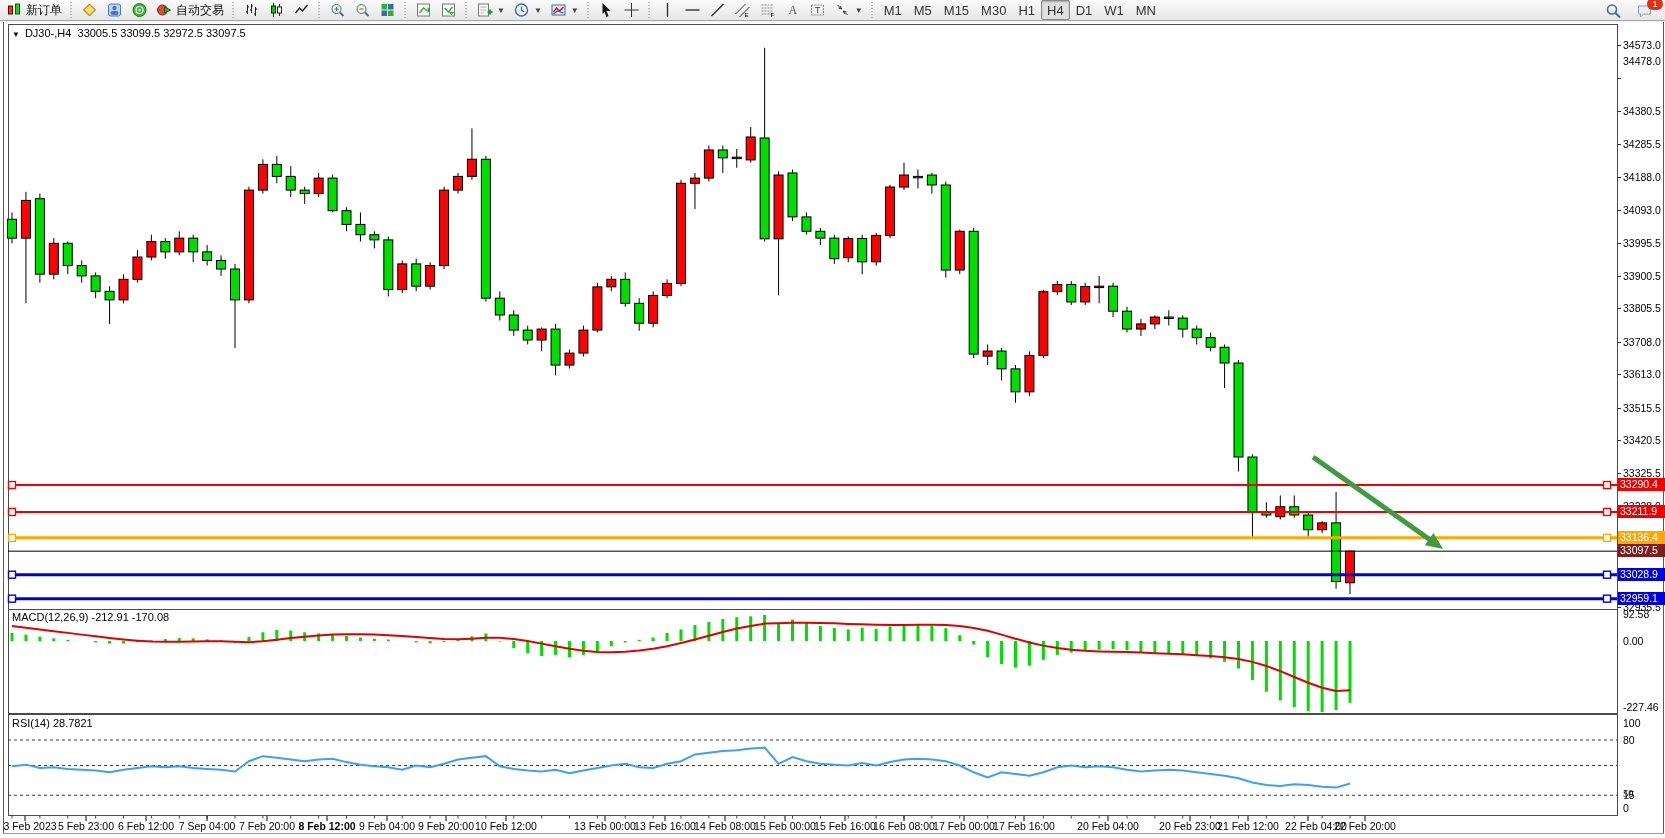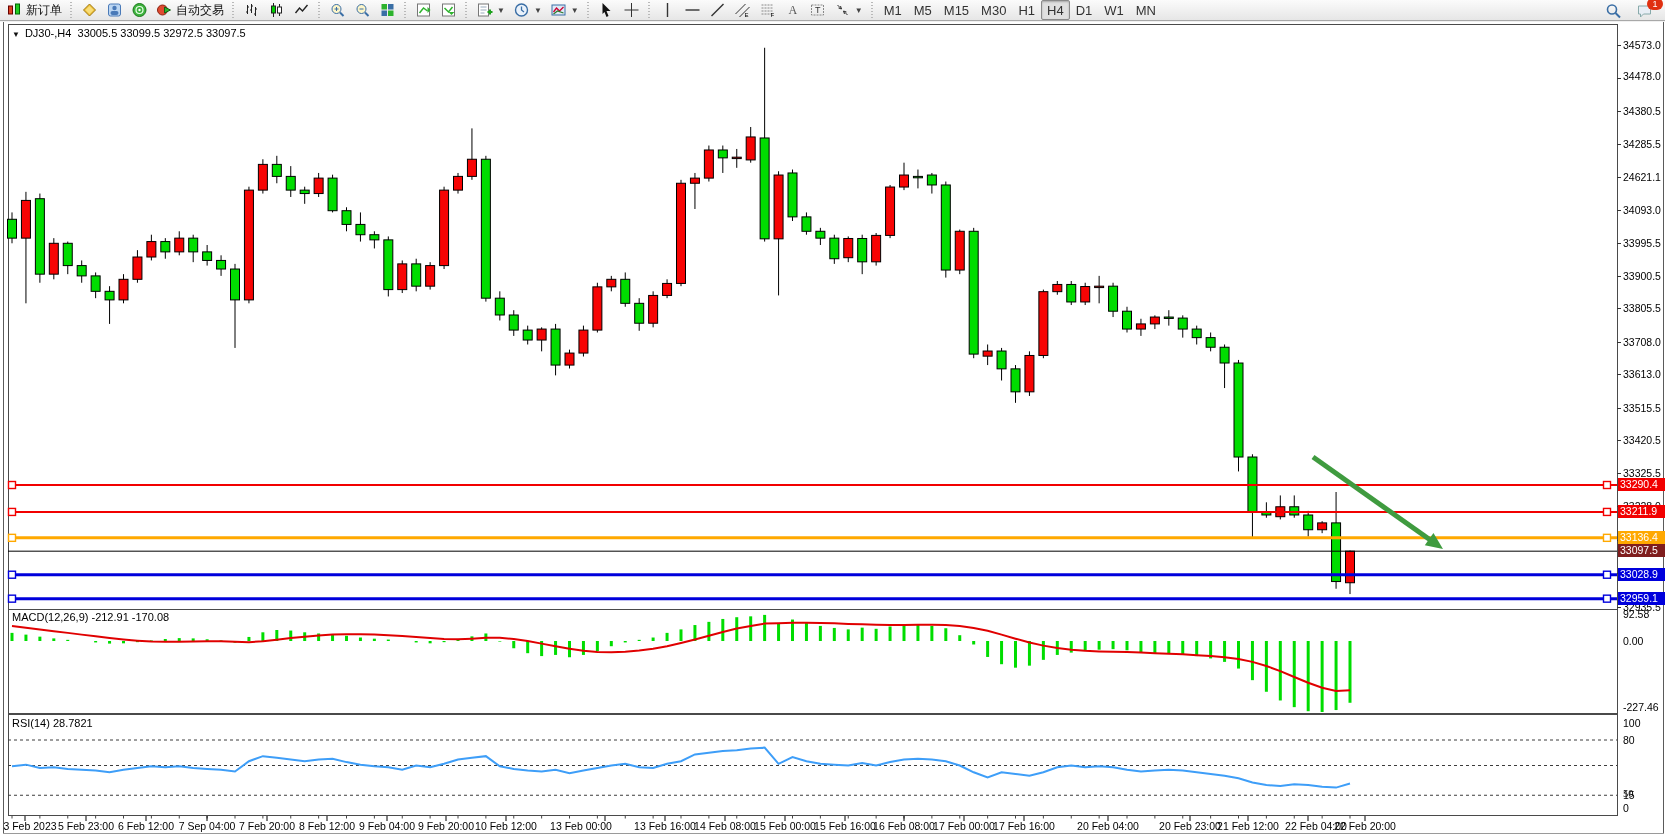--- a/index.html
+++ b/index.html
@@ -255,27 +255,27 @@
 
   <div class="chart-title">
     <span class="tri">▼</span><span>DJ30-,H4</span>&nbsp;&nbsp;<span>33005.5 33099.5 32972.5 33097.5</span>
   </div>
   <div class="ind-label" style="top:611px;">MACD(12,26,9) -212.91 -170.08</div>
   <div class="ind-label" style="top:717px;">RSI(14) 28.7821</div>
 
   <div id="price-axis">
       <div class="ptick" style="top: 39.0086px;">34573.0</div>
       <div class="pdash" style="top: 45.0086px;"></div>
-      <div class="ptick" style="top: 70px;">34478.0</div>
+      <div class="ptick" style="top: 55px;">34478.0</div>
       <div class="pdash" style="top: 77.5986px;"></div>
       <div class="ptick" style="top: 105.046px;">34380.5</div>
       <div class="pdash" style="top: 111.046px;"></div>
       <div class="ptick" style="top: 137.636px;">34285.5</div>
       <div class="pdash" style="top: 143.636px;"></div>
-      <div class="ptick" style="top: 171.084px;">24621.1</div>
+      <div class="ptick" style="top: 171.084px;">34188.0</div>
       <div class="pdash" style="top: 177.084px;"></div>
       <div class="ptick" style="top: 203.674px;">34093.0</div>
       <div class="pdash" style="top: 209.674px;"></div>
       <div class="ptick" style="top: 237.122px;">33995.5</div>
       <div class="pdash" style="top: 243.122px;"></div>
       <div class="ptick" style="top: 269.712px;">33900.5</div>
       <div class="pdash" style="top: 275.712px;"></div>
       <div class="ptick" style="top: 302.302px;">33805.5</div>
       <div class="pdash" style="top: 308.302px;"></div>
       <div class="ptick" style="top: 335.75px;">33708.0</div>
@@ -310,25 +310,25 @@
       <div class="rtick" style="top: 788px; font-family: Liberation Serif, serif;">50</div>
       <div class="rtick" style="top: 789.25px;">15</div>
       <div class="rtick" style="top: 802px;">0</div>
     </div>
   <div id="time-axis">
       <div class="dlabel" style="left: 30px;">3 Feb 2023</div>
       <div class="dlabel" style="left: 86px;">5 Feb 23:00</div>
       <div class="dlabel" style="left: 146px;">6 Feb 12:00</div>
       <div class="dlabel" style="left: 207px;">7 Sep 04:00</div>
       <div class="dlabel" style="left: 267px;">7 Feb 20:00</div>
-      <div class="dlabel" style="left: 327px;">8 Feb 12:00</div>
+      <div class="dlabel" style="left: 327px; font-weight: bold;">8 Feb 12:00</div>
       <div class="dlabel" style="left: 387px;">9 Feb 04:00</div>
       <div class="dlabel" style="left: 446px;">9 Feb 20:00</div>
       <div class="dlabel" style="left: 506px;">10 Feb 12:00</div>
-      <div class="dlabel" style="left: 581px;">13 Feb 00:00</div>
+      <div class="dlabel" style="left: 605px;">13 Feb 00:00</div>
       <div class="dlabel" style="left: 665px;">13 Feb 16:00</div>
       <div class="dlabel" style="left: 725px;">14 Feb 08:00</div>
       <div class="dlabel" style="left: 785px;">15 Feb 00:00</div>
       <div class="dlabel" style="left: 845px;">15 Feb 16:00</div>
       <div class="dlabel" style="left: 904px;">16 Feb 08:00</div>
       <div class="dlabel" style="left: 964px;">17 Feb 00:00</div>
       <div class="dlabel" style="left: 1024px;">17 Feb 16:00</div>
       <div class="dlabel" style="left: 1108px;">20 Feb 04:00</div>
       <div class="dlabel" style="left: 1190px;">20 Feb 23:00</div>
       <div class="dlabel" style="left: 1248px;">21 Feb 12:00</div>

